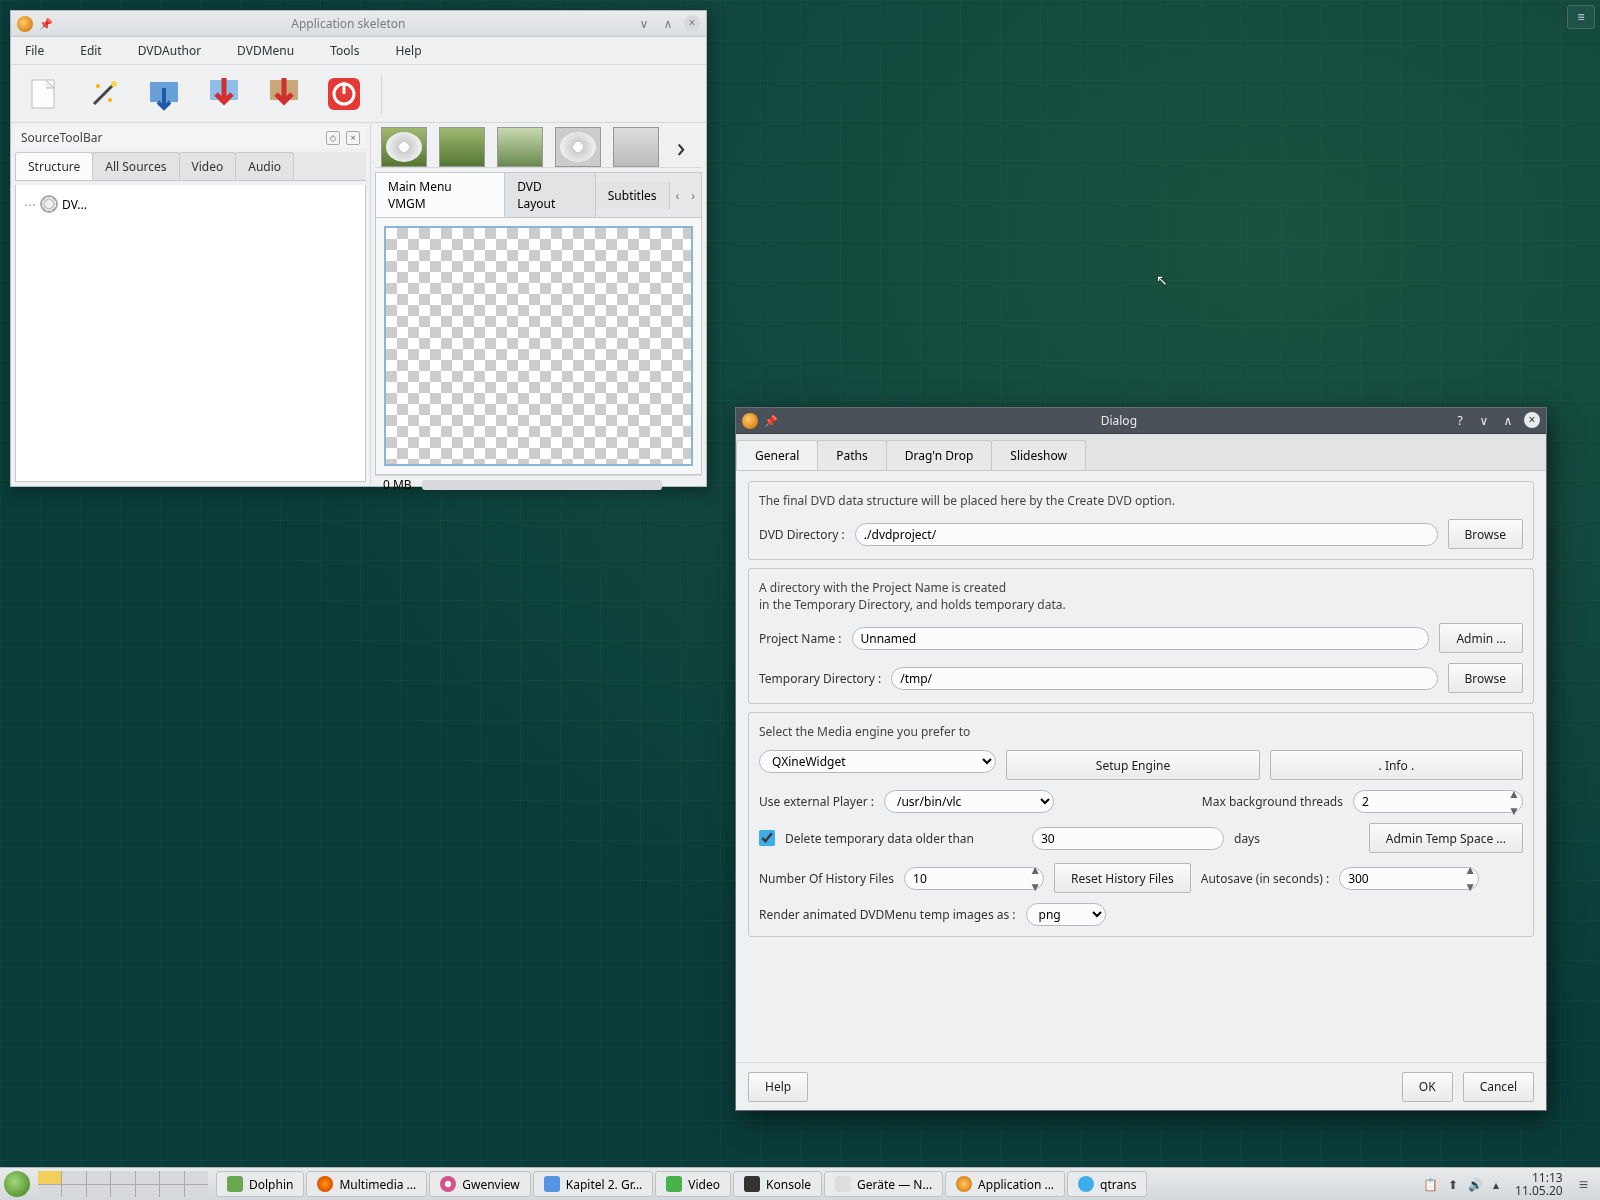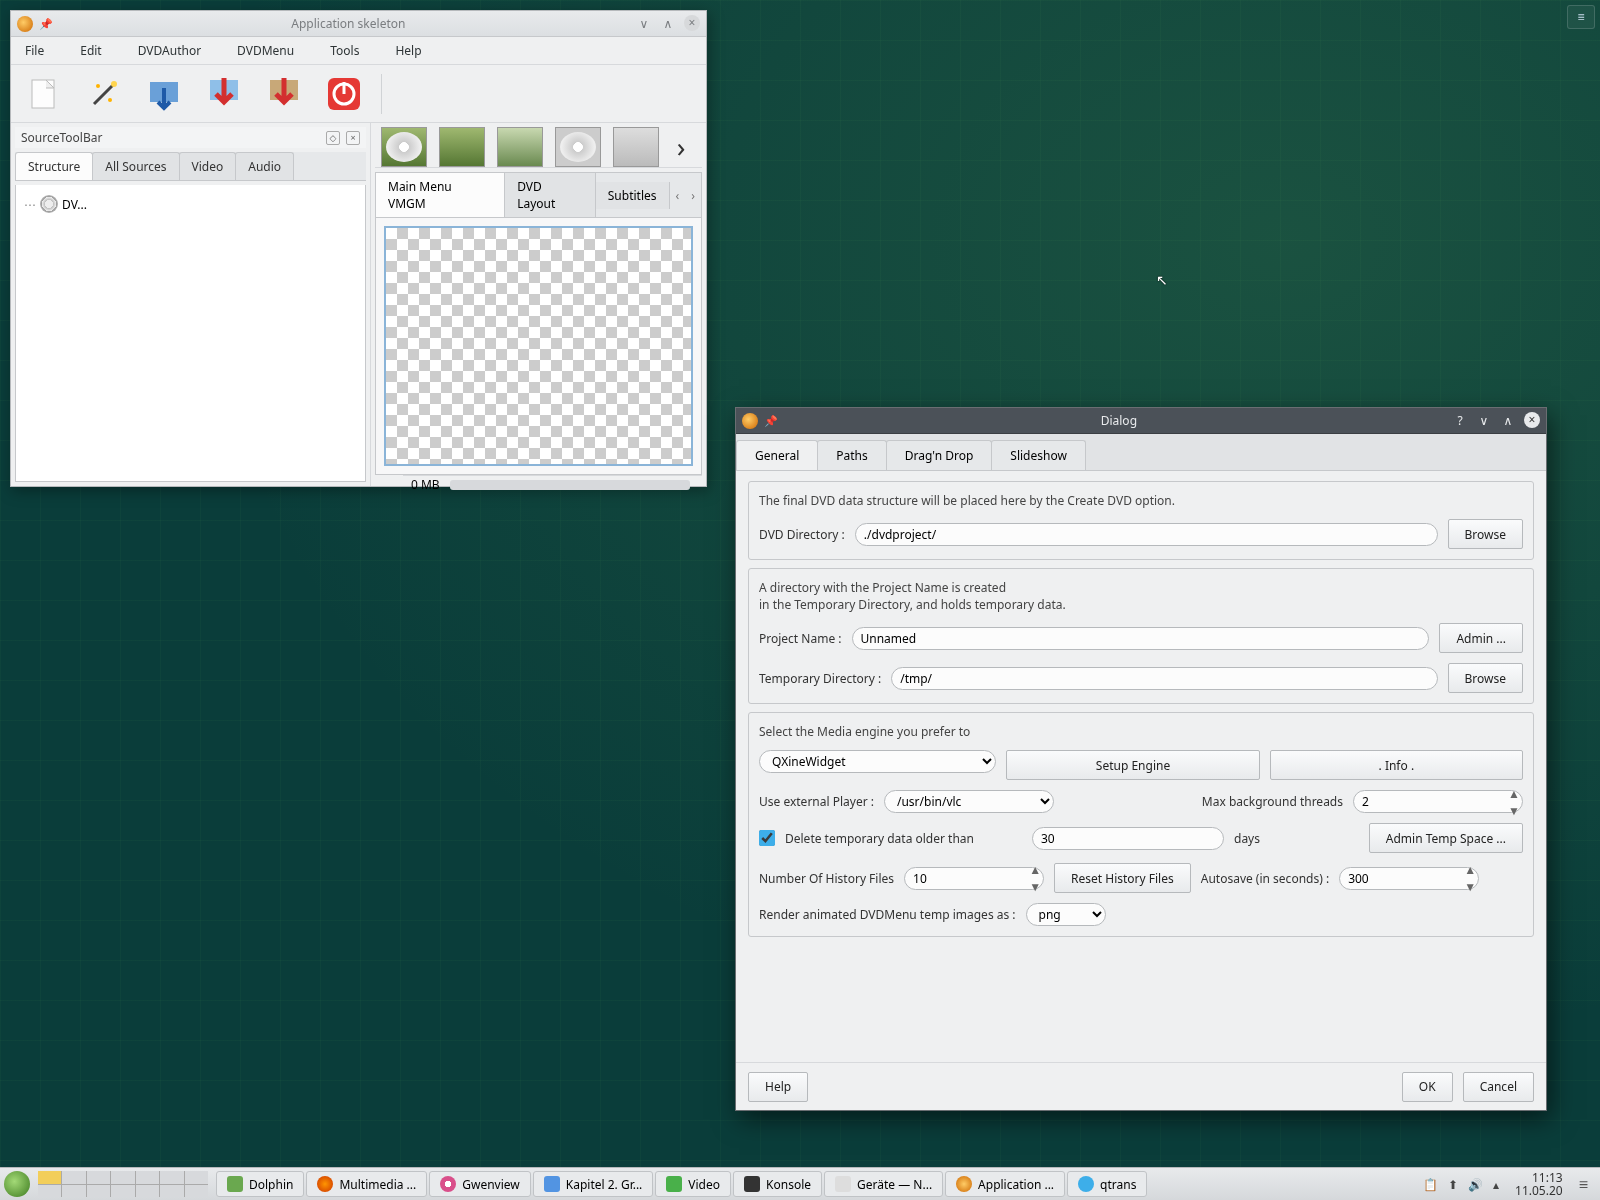--- a/index.html
+++ b/index.html
@@ -67,21 +67,21 @@
 .canvas { width:100%; height:240px; border:2px solid #8ab4d8;
   background-image:
     linear-gradient(45deg,#ccc 25%,transparent 25%),
     linear-gradient(-45deg,#ccc 25%,transparent 25%),
     linear-gradient(45deg,transparent 75%,#ccc 75%),
     linear-gradient(-45deg,transparent 75%,#ccc 75%);
   background-size:22px 22px;
   background-position:0 0,0 11px,11px -11px,-11px 0;
   background-color:#fff;
 }
-.statusbar { height:22px; display:flex; align-items:center; gap:10px; padding:0 8px; border-top:1px solid #d7d9dc;margin-left:28px;}
+.statusbar { height:22px; display:flex; align-items:center; gap:10px; padding:0 8px; border-top:1px solid #d7d9dc;}
 .statusbar .prog { flex:0 0 240px; height:10px; background:#d7d9dc; border-radius:3px;}
 
 .win-dialog {
   position:absolute; left:735px; top:407px; width:812px; height:704px;
   background:#eff0f1; border:1px solid #6a6e72; box-shadow: 4px 8px 24px rgba(0,0,0,0.55);
   display:flex; flex-direction:column;
 }
 .win-dialog .titlebar { background:#4b5158; color:#e8eaec; border-bottom:1px solid #3a3e42;}
 .win-dialog .titlebar .title{ color:#e8eaec; }
 .win-dialog .titlebar .winbtns span{ color:#e8eaec;}

